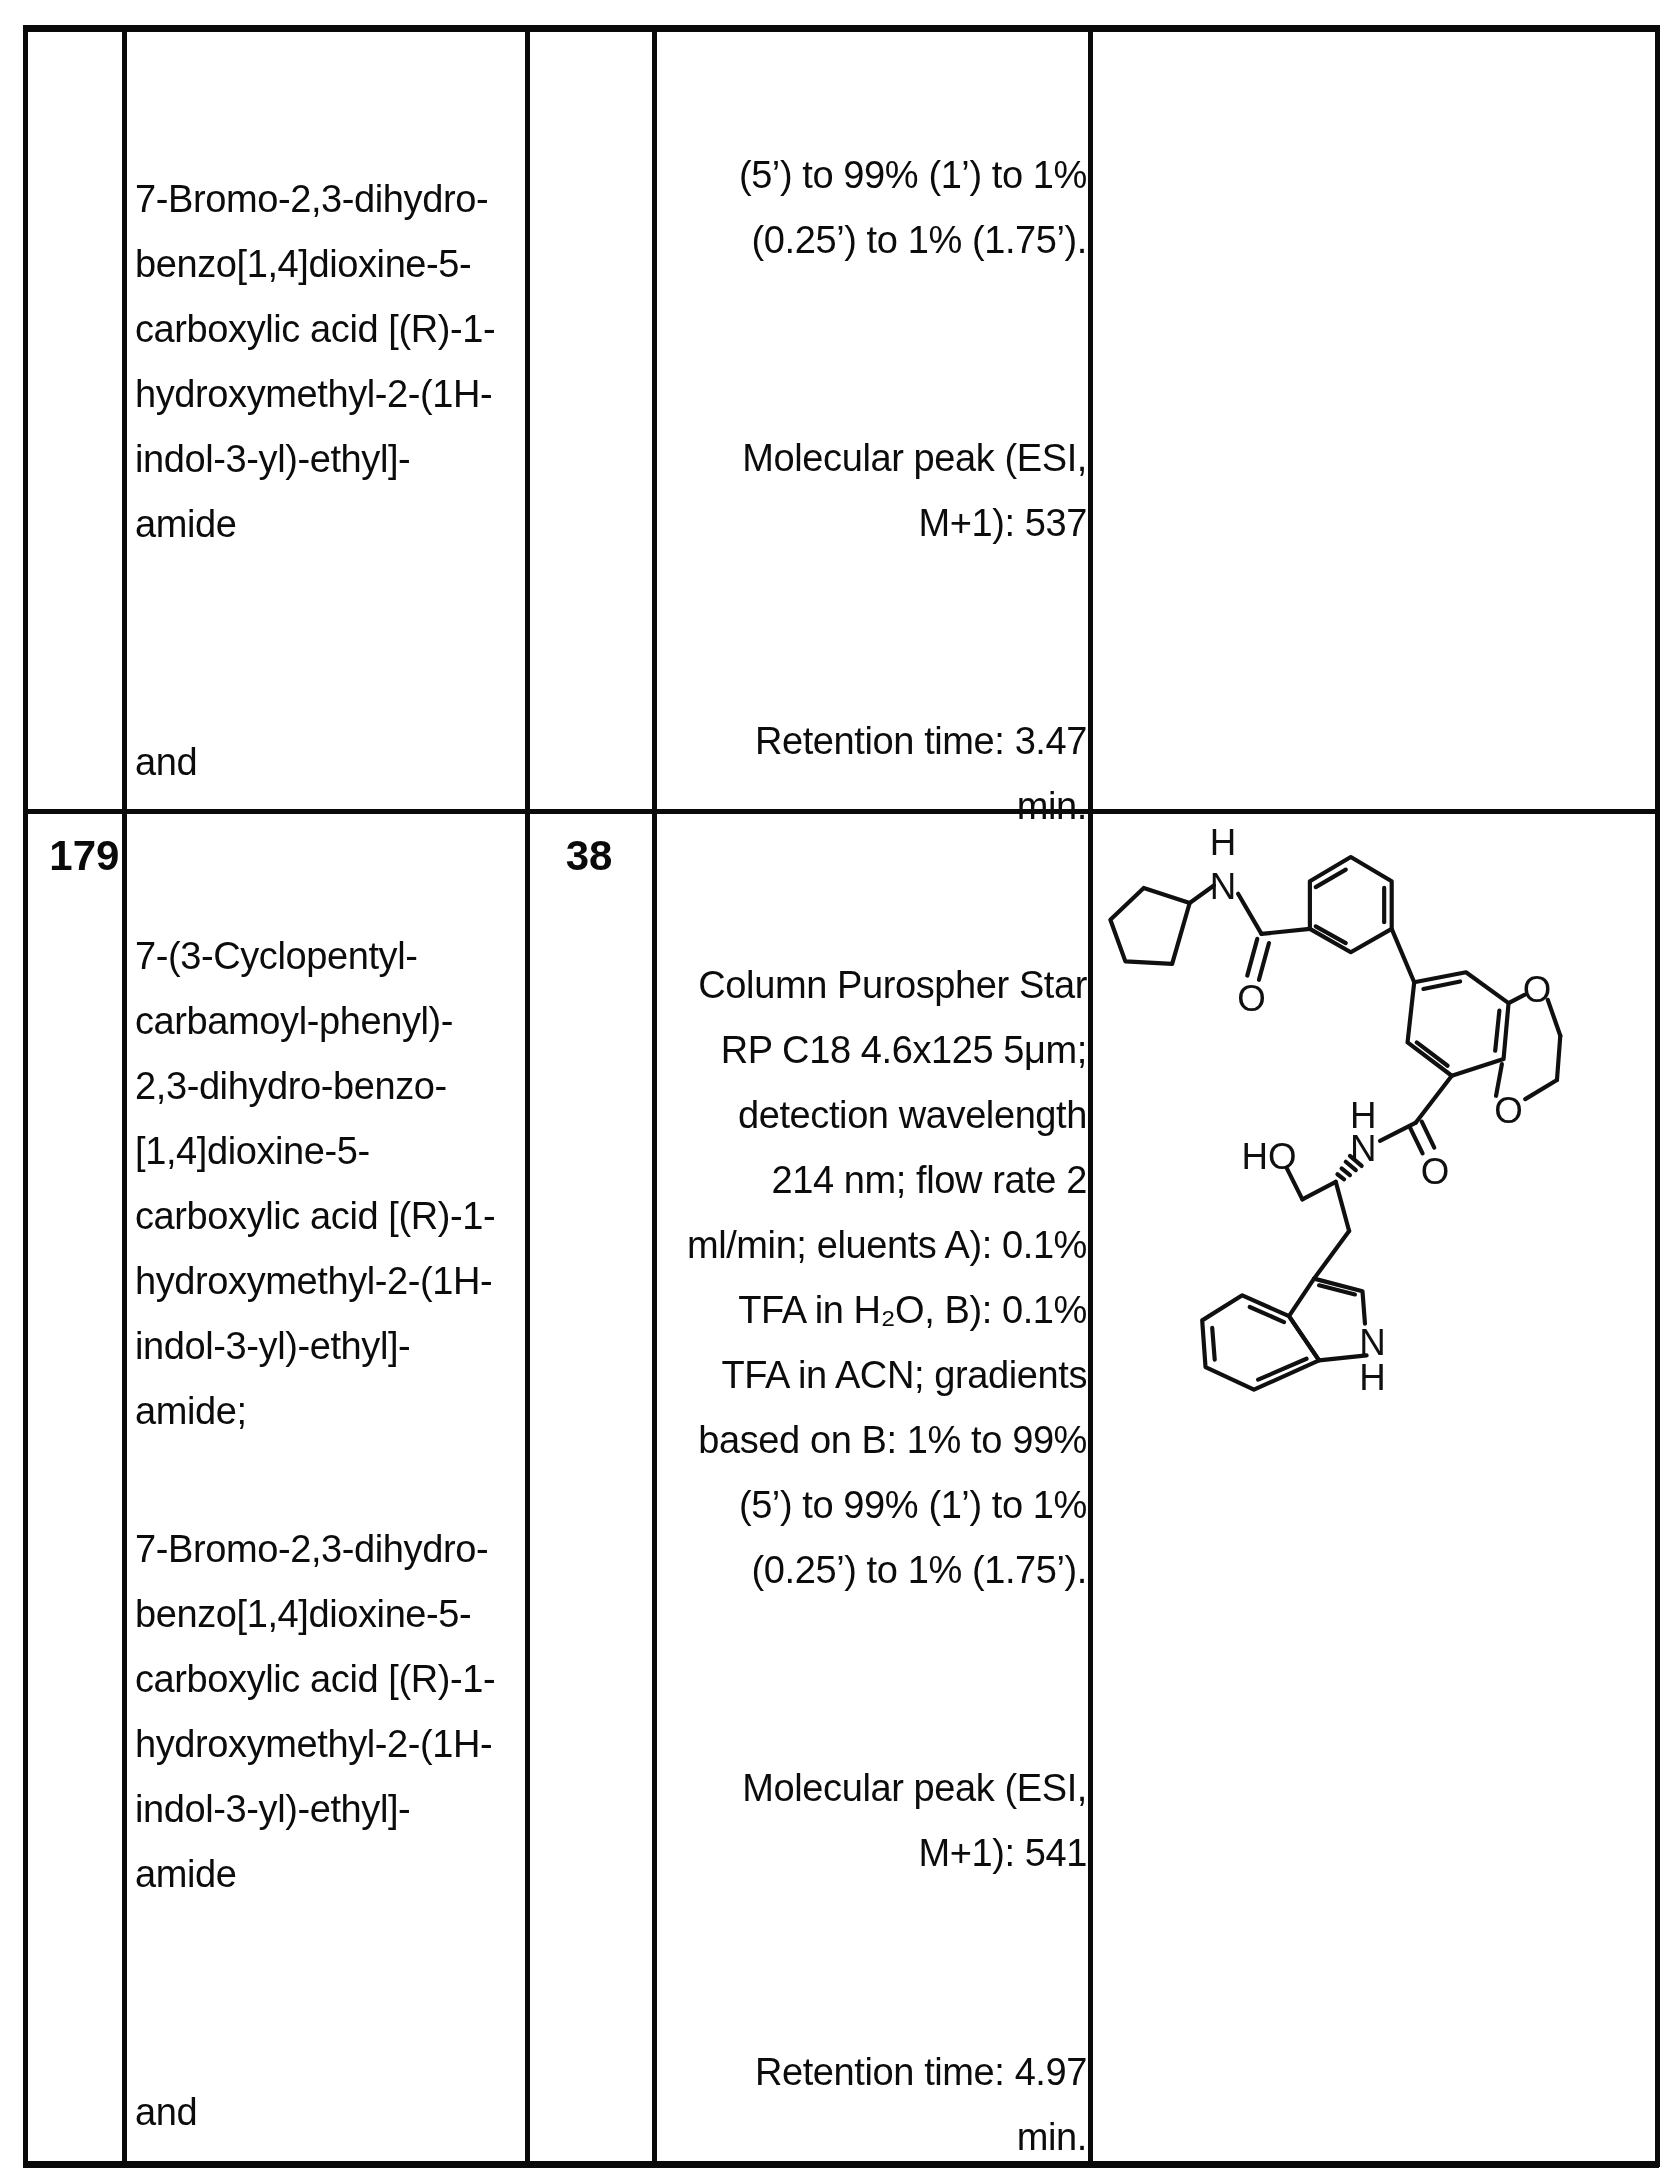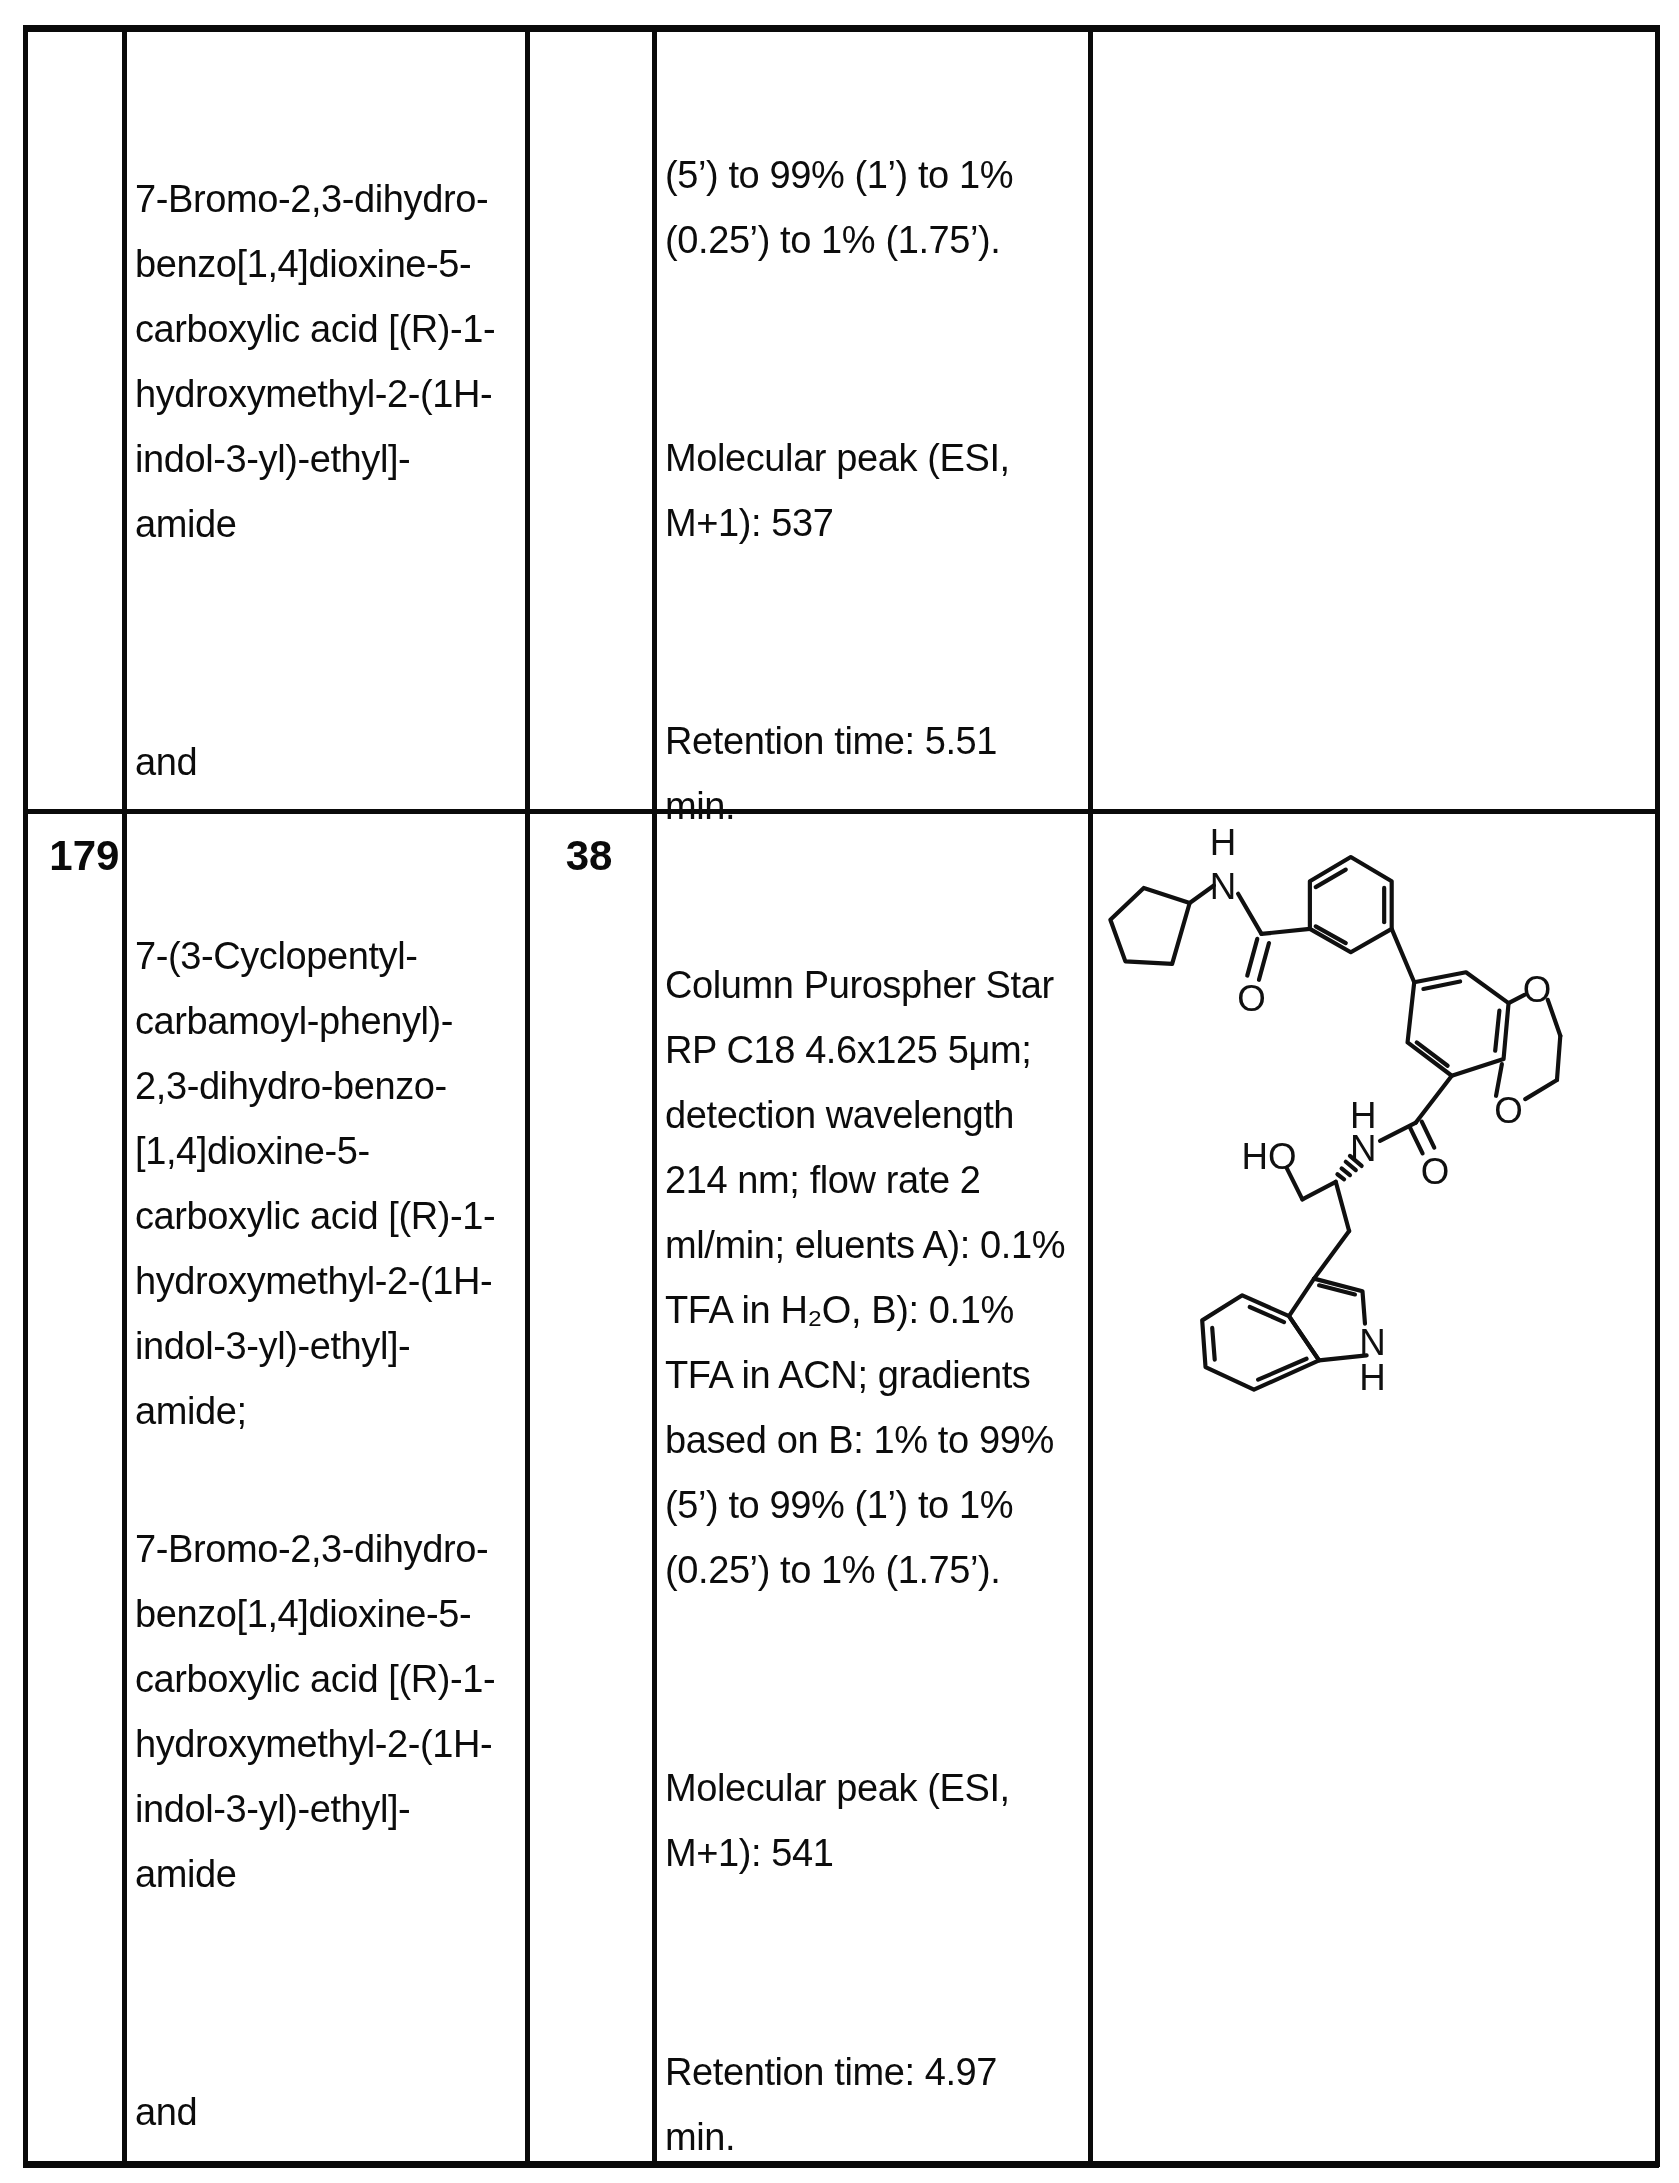--- a/index.html
+++ b/index.html
@@ -7,21 +7,21 @@
     width:1680px;height:2183px;position:relative;overflow:hidden;
     font-family:"Liberation Sans","DejaVu Sans",sans-serif;color:#0b0b0b;
   }
   .vline{position:absolute;background:#0a0a0a;width:5px;top:25px;height:2142px;}
   .hline{position:absolute;background:#0a0a0a;left:23.4px;width:1636px;}
   .cell{
     position:absolute;white-space:pre;line-height:65px;font-size:38px;
     letter-spacing:-0.4px;color:#0c0c0c;
   }
   .cell .para{margin:0 0 43px 0;}
-  .cell.method .para{margin:0 0 23.4px 0;}
+  .cell.method .para{margin:0 0 23.4px 0;text-align:right;}
   .italic{}
   .num{
     position:absolute;text-align:center;font-weight:700;font-size:42px;
     line-height:65px;color:#0a0a0a;
   }
   svg text{
     font-family:"Liberation Sans","DejaVu Sans",sans-serif;
     font-size:44px;fill:#101010;
   }
 </style>
@@ -47,21 +47,21 @@
 indol-3-yl)-ethyl]-
 amide</div>
   <div class="para">and</div>
 </div>
 
 <div class="cell method" style="left:665px;top:12.5px;width:422px;">
   <div class="para">(5’) to 99% (1’) to 1%
 (0.25’) to 1% (1.75’).</div>
   <div class="para">Molecular peak (ESI,
 M+1): 537</div>
-  <div class="para">Retention time: 5.51
+  <div class="para">Retention time: 3.47
 min.</div>
 </div>
 
 <div class="num" style="left:23.4px;top:823px;width:122px;">179</div>
 
 <div class="cell" style="left:135px;top:794px;width:384px;">
   <div class="para">7-(3-Cyclopentyl-
 carbamoyl-phenyl)-
 2,3-dihydro-benzo-
 [1,4]dioxine-5-

